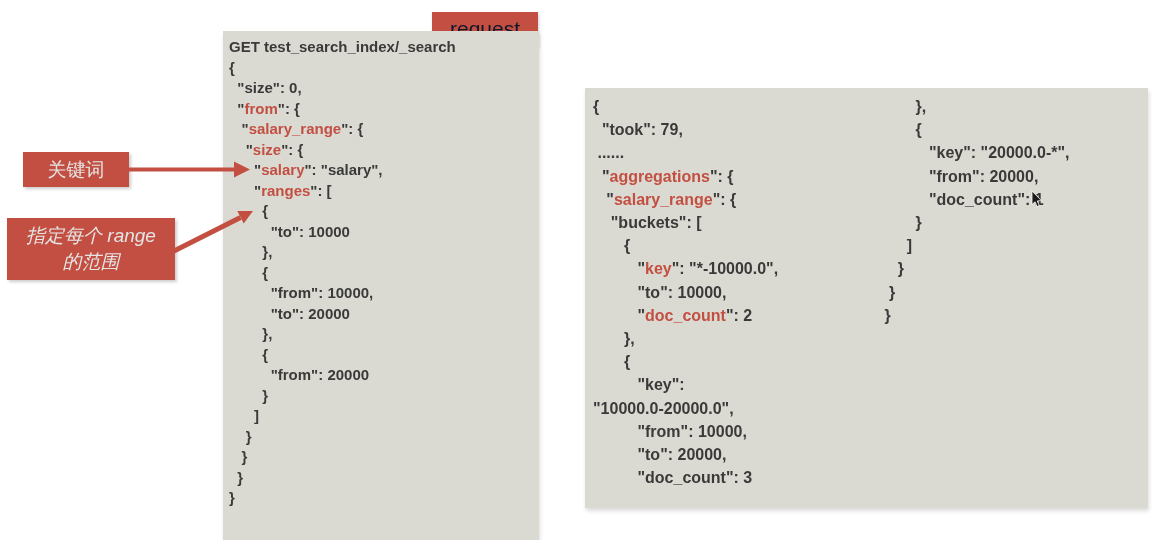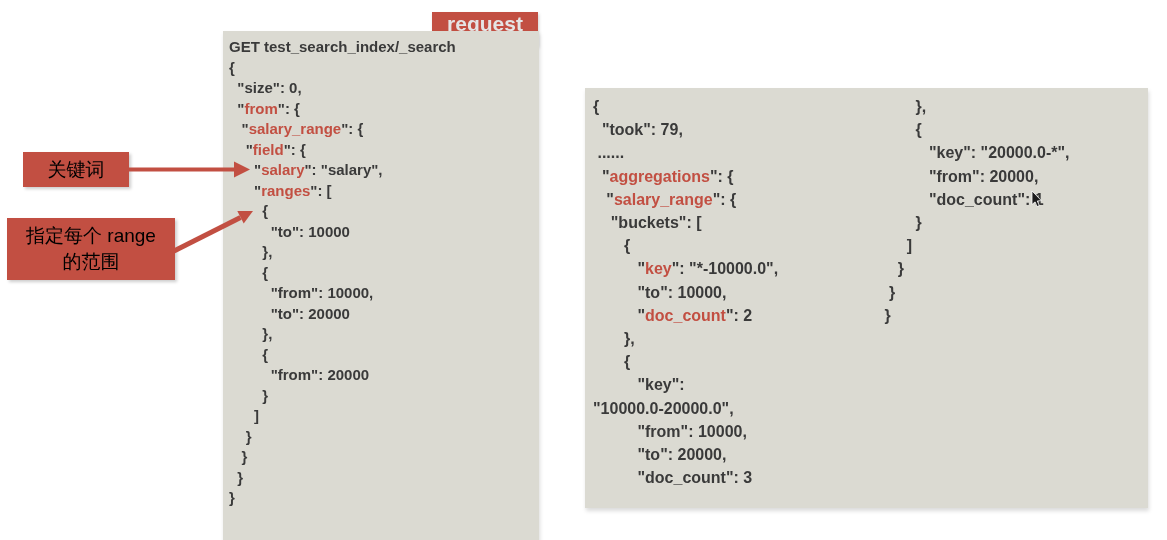--- a/index.html
+++ b/index.html
@@ -1,66 +1,66 @@
 <!DOCTYPE html>
 <html><head>
 <meta charset="utf-8">
 <style>
   html,body{margin:0;padding:0;background:#ffffff;}
   .canvas{
     position:relative;width:1167px;height:540px;background:#ffffff;overflow:hidden;
     font-family:"Liberation Sans","DejaVu Sans",sans-serif;
   }
   .tab{
-    position:absolute;display:flex;align-items:flex-start;justify-content:center;
-    background:var(--accent);color:#e5e5e5;font-size:21px;font-weight:700;
+    position:absolute;display:flex;align-items:center;justify-content:center;
+    background:var(--accent);color:#0f172a;font-size:21px;font-weight:400;
     box-shadow:1px 2px 3px rgba(0,0,0,0.18);
   }
   .tab-request{left:432px;top:12px;width:106px;height:34px;}
   .tab-response{left:1030px;top:55px;width:118px;height:33px;}
   .panel{
     position:absolute;background:var(--panel);
     box-shadow:1px 3px 4px rgba(0,0,0,0.14);
   }
   .panel-request{left:223px;top:31px;width:316px;height:540px;}
   .panel-response{left:585px;top:88px;width:563px;height:420px;}
   .code{color:var(--code);font-weight:600;}
   .code .code-line{white-space:pre;}
   .request-code{padding:6px 0 0 6px;font-size:15px;line-height:20.5px;}
   .response-col{position:absolute;top:7px;font-size:16px;line-height:23.2px;}
   .response-col-left{left:8px;}
   .response-col-right{left:295px;}
   .key{color:var(--accent);}
   .callout{
     position:absolute;display:flex;flex-direction:column;align-items:center;justify-content:center;
-    background:var(--accent);color:#000000;text-align:left;
+    background:var(--accent);color:#e5e5e5;text-align:left;
     box-shadow:2px 2px 3px rgba(0,0,0,0.2);
   }
   .callout-keyword{left:23px;top:152px;width:106px;height:35px;font-size:19px;}
-  .callout-range{left:7px;top:218px;width:168px;height:62px;font-size:19px;line-height:26px;}
+  .callout-range{left:7px;top:218px;width:168px;height:62px;font-size:19px;line-height:26px;font-style:italic;}
   .overlay{position:absolute;left:0;top:0;width:1167px;height:540px;pointer-events:none;}
   .cursor{position:absolute;left:1031px;top:191px;}
 </style>
 </head>
 <body>
 
 <div class="canvas" style="--accent: #C24F42; --panel: #DBDAD2; --code: #3A3A3A;">
 
   <div class="tab tab-request">
     <span>request</span>
   </div>
 
   <div class="panel panel-request">
     <div class="code request-code">
         <div class="code-line"><span>GET test_search_index/_search</span></div>
         <div class="code-line"><span>{</span></div>
         <div class="code-line"><span>  "size": 0,</span></div>
         <div class="code-line"><span>  "</span><span class="key">from</span><span>": {</span></div>
         <div class="code-line"><span>   "</span><span class="key">salary_range</span><span>": {</span></div>
-        <div class="code-line"><span>    "</span><span class="key">field</span><span>": {</span></div>
+        <div class="code-line"><span>    "</span><span class="key">size</span><span>": {</span></div>
         <div class="code-line"><span>      "</span><span class="key">salary</span><span>": "salary",</span></div>
         <div class="code-line"><span>      "</span><span class="key">ranges</span><span>": [</span></div>
         <div class="code-line"><span>        {</span></div>
         <div class="code-line"><span>          "to": 10000</span></div>
         <div class="code-line"><span>        },</span></div>
         <div class="code-line"><span>        {</span></div>
         <div class="code-line"><span>          "from": 10000,</span></div>
         <div class="code-line"><span>          "to": 20000</span></div>
         <div class="code-line"><span>        },</span></div>
         <div class="code-line"><span>        {</span></div>

